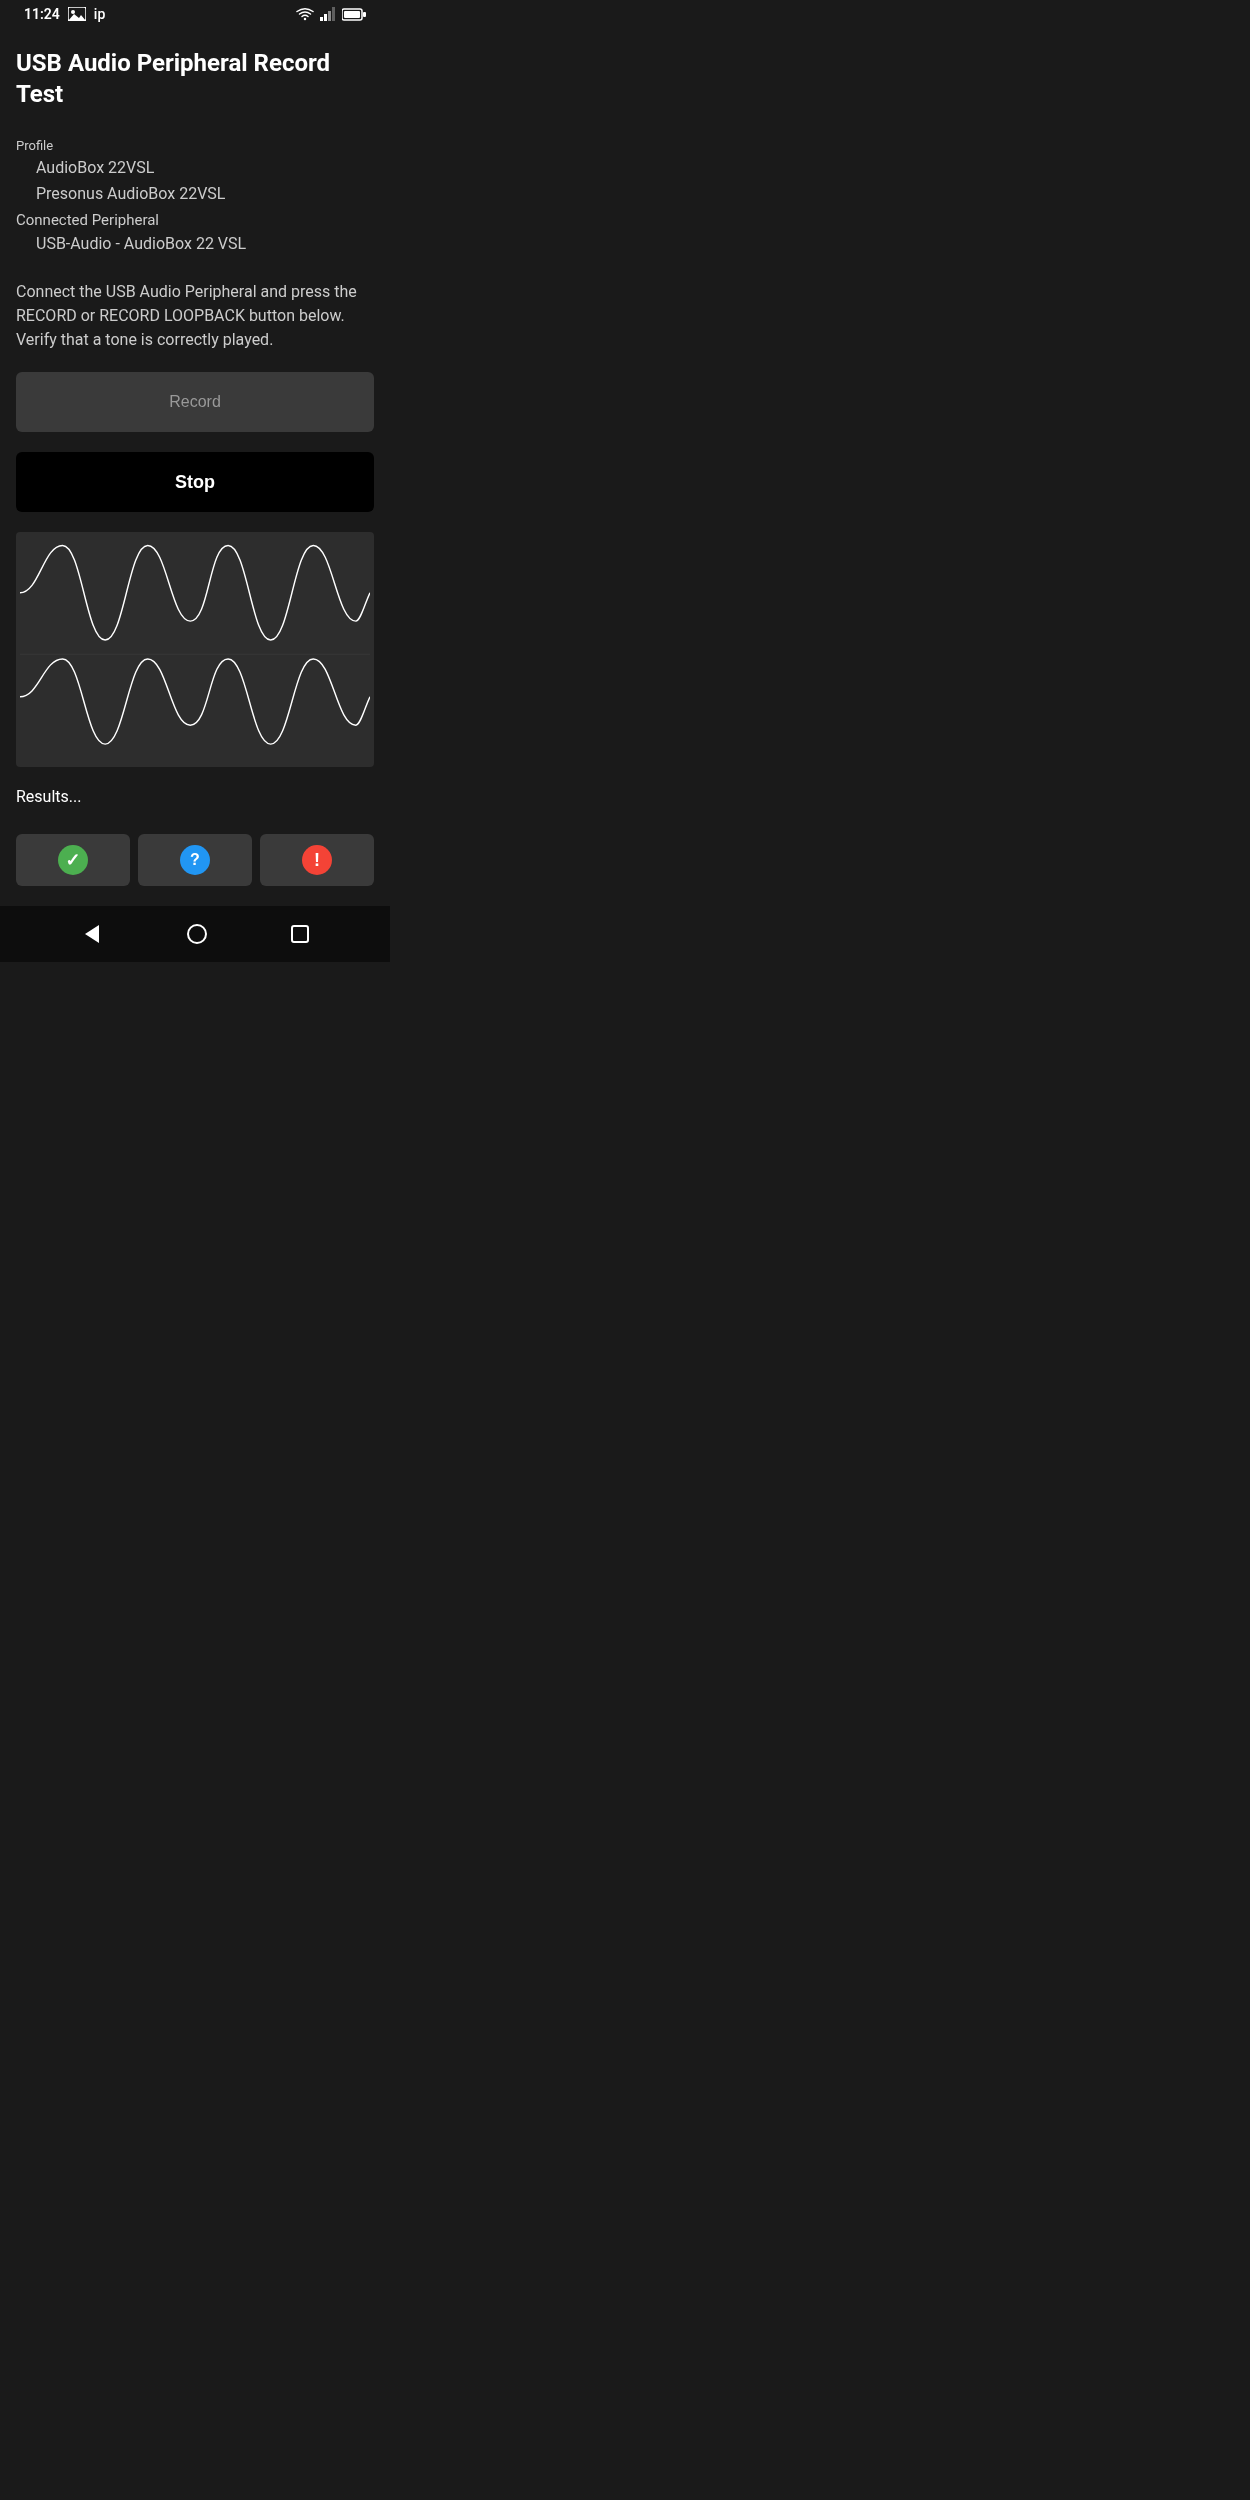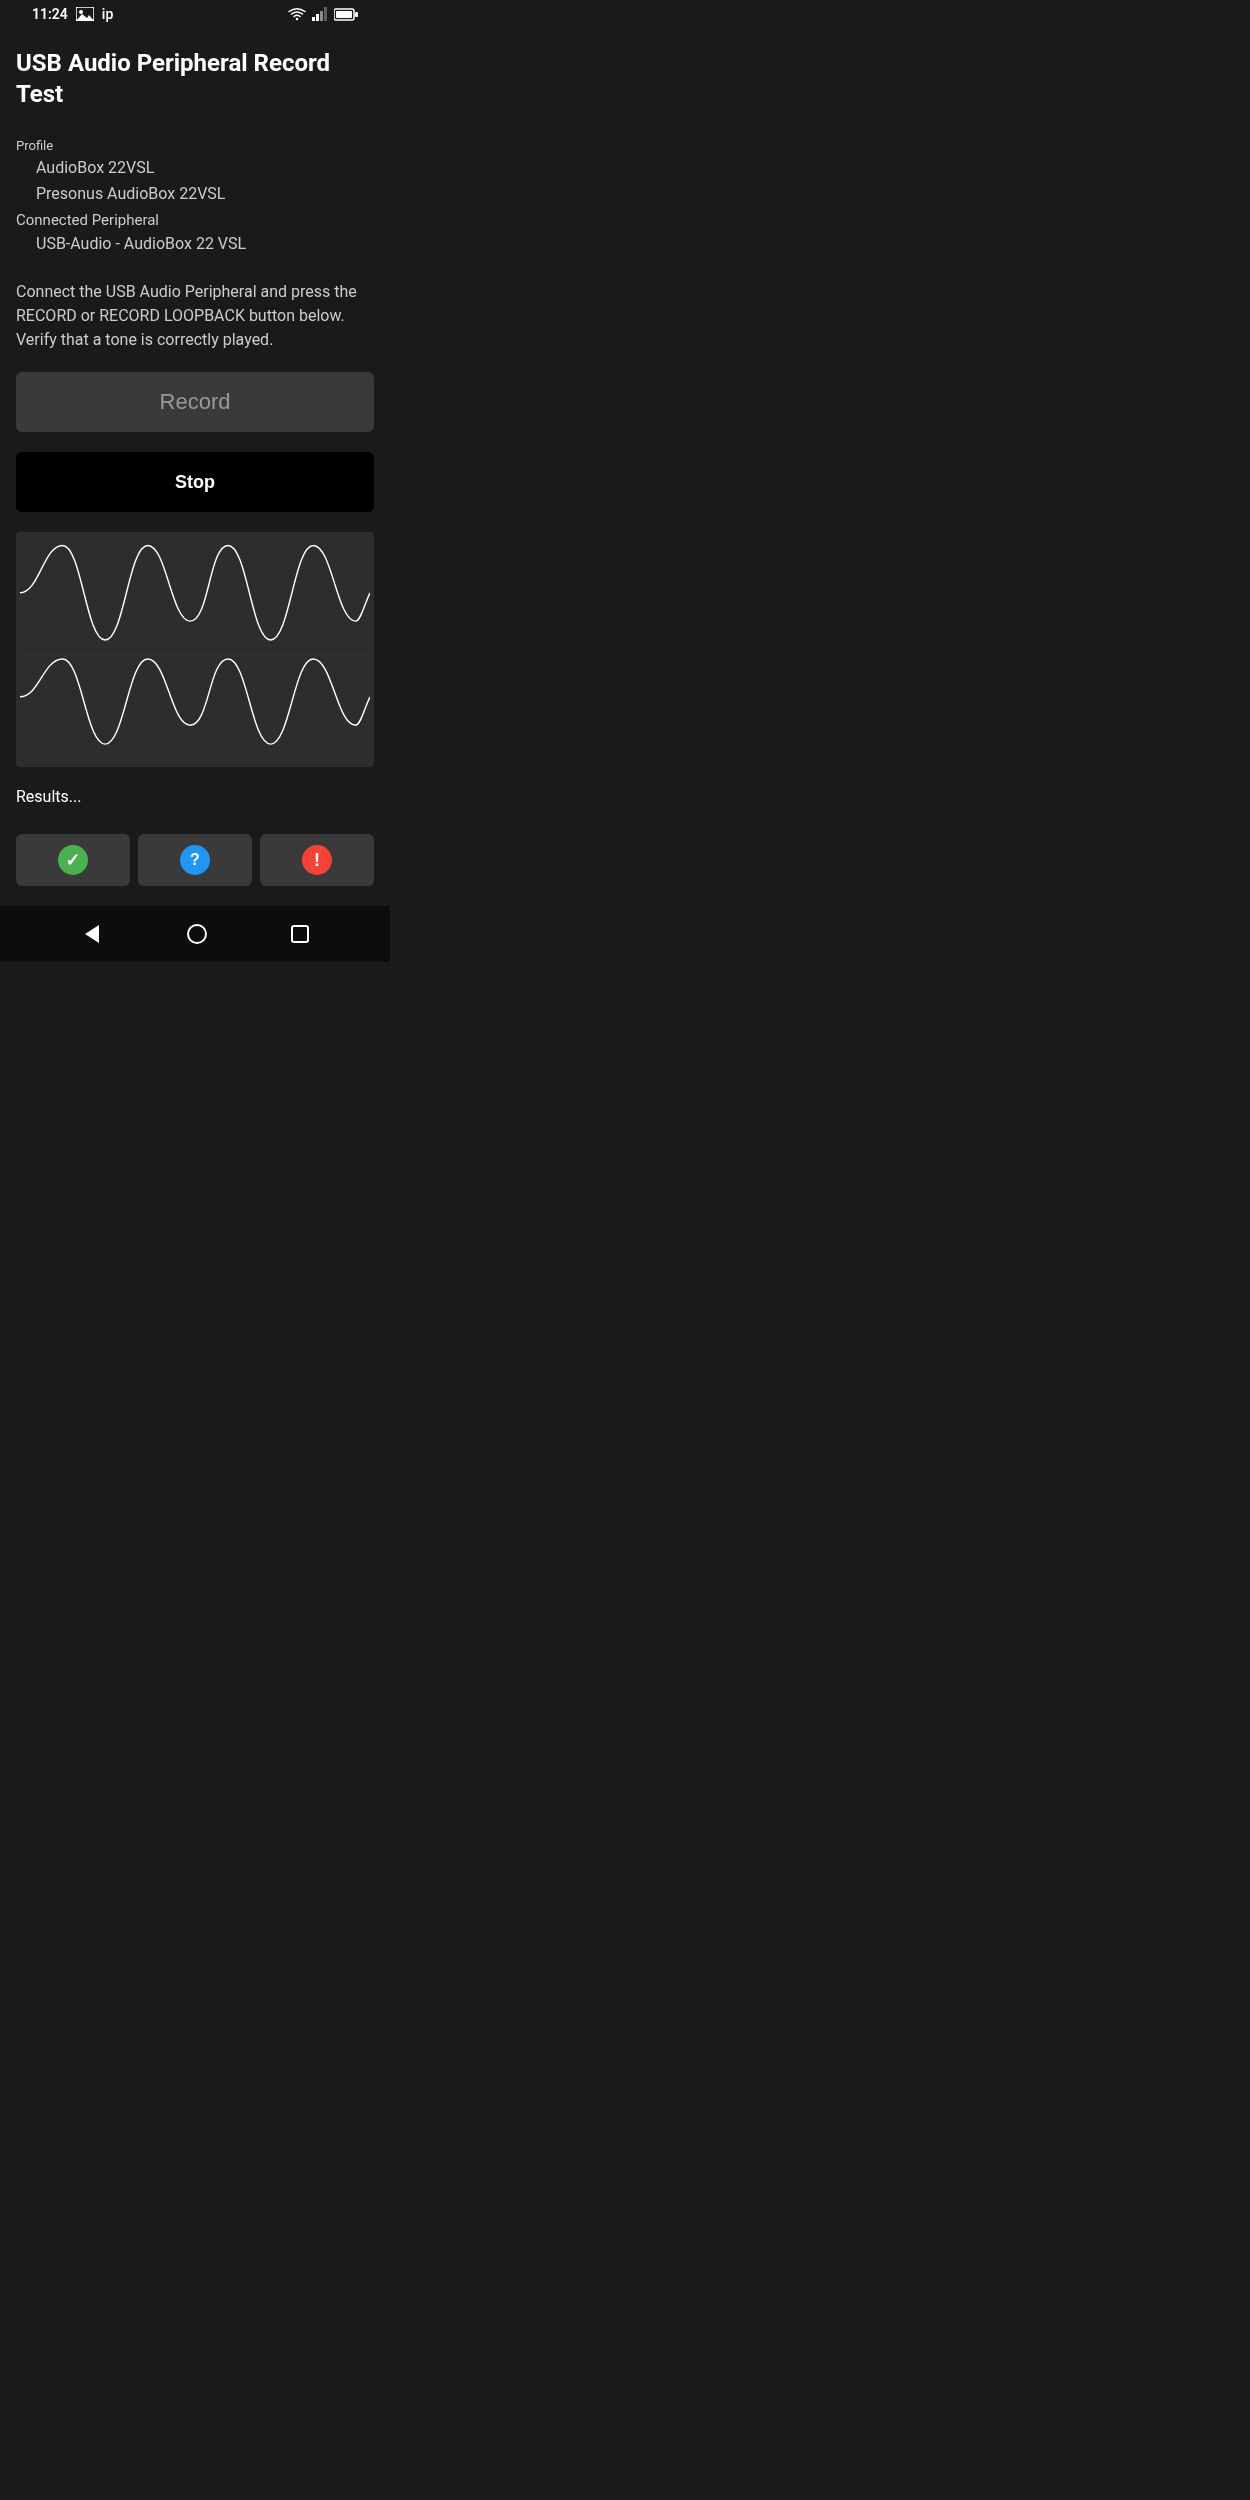--- a/index.html
+++ b/index.html
@@ -15,21 +15,21 @@
       overflow-x: hidden;
     }
 
     
     .status-bar {
       background: #1a1a1a;
       height: 28px;
       display: flex;
       align-items: center;
       justify-content: space-between;
-      padding: 0 32px;
+      padding: 0 24px;
       flex-shrink: 0;
     }
 
     .status-time {
       font-size: 14px;
       font-weight: 600;
       color: #ffffff;
     }
 
     .status-icons {
@@ -87,21 +87,21 @@
     }
 
     
     .btn-record {
       width: 100%;
       height: 60px;
       background: #3a3a3a;
       border: none;
       border-radius: 6px;
       color: #999999;
-      font-size: 22px;
+      font-size: 16px;
       cursor: pointer;
       margin-bottom: 12px;
     }
 
     .btn-stop {
       width: 100%;
       height: 60px;
       background: #000000;
       border: none;
       border-radius: 6px;

